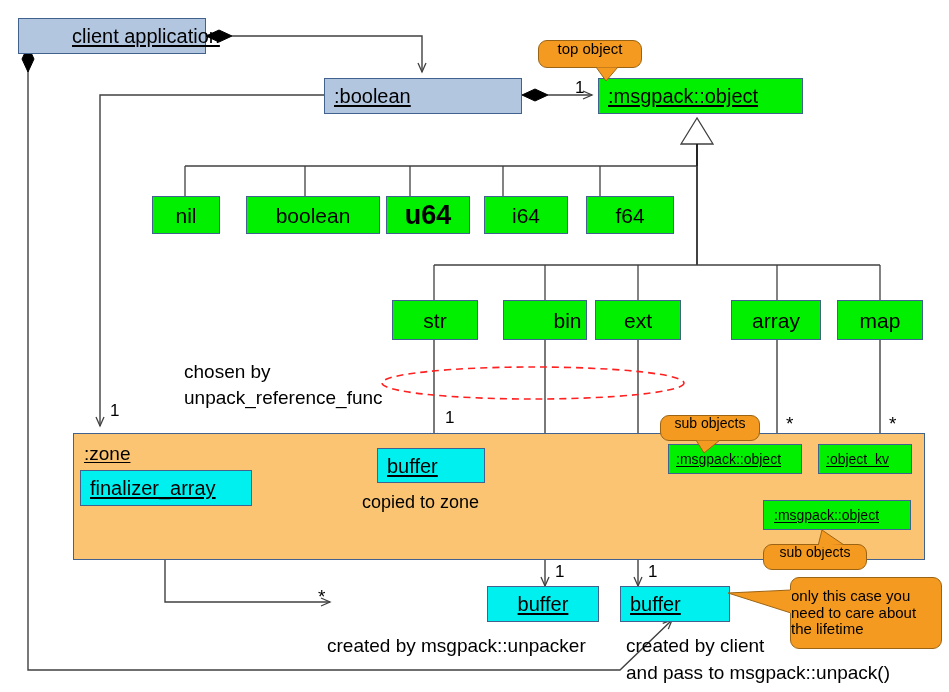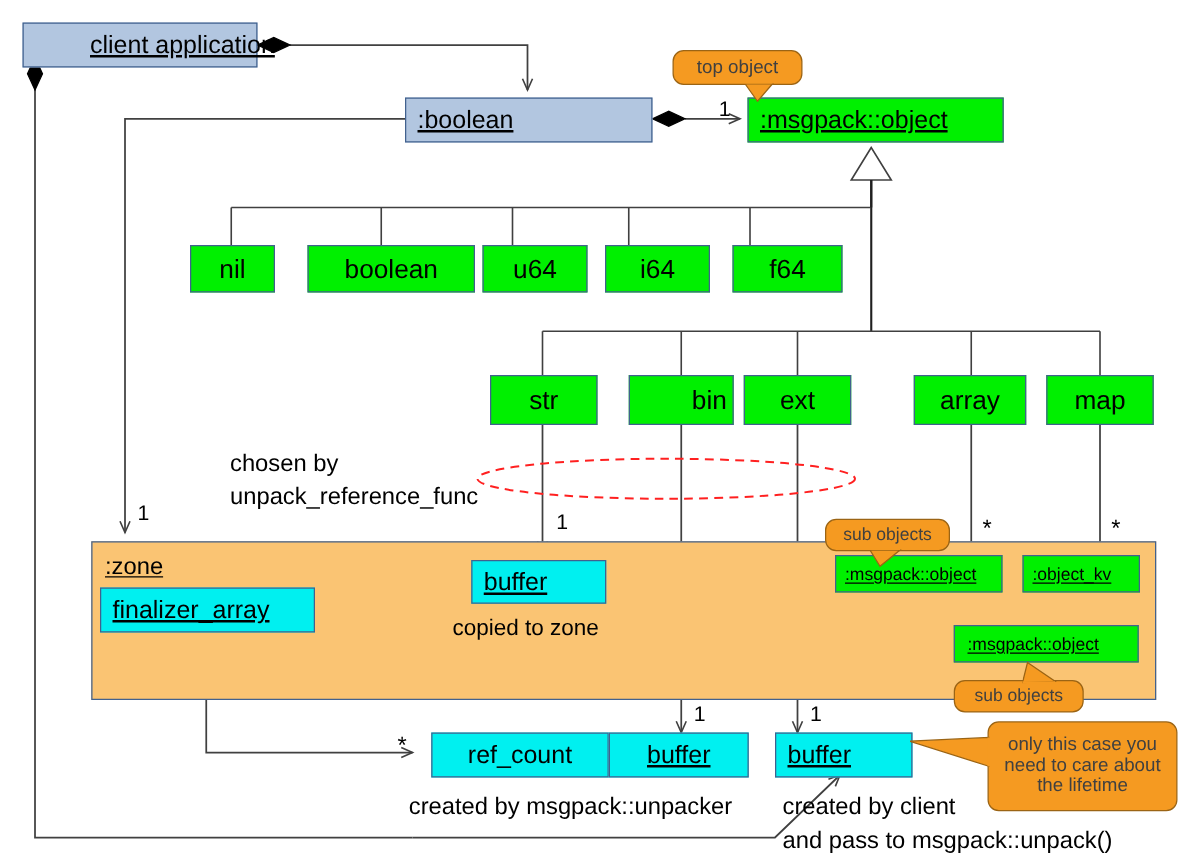--- a/index.html
+++ b/index.html
@@ -48,23 +48,23 @@
   .pad-l { padding-left: 9px; }
   .ctr { justify-content: center; }
 
   
   .callout {
     position: absolute;
     box-sizing: border-box;
     background: #f59a21;
     border: 1px solid #9b6414;
     border-radius: 9px;
-    color: #404040;
+    color: #000000;
     display: flex;
-    align-items: center;
+    align-items: flex-start;
     justify-content: center;
     text-align: center;
     line-height: 1.12;
   }
   .statictext {
     position: absolute;
     color: #000000;
     white-space: nowrap;
     line-height: 1.2;
   }
@@ -153,21 +153,21 @@
     <span class="lbl uline pad-l" style="font-size:20px;">:msgpack::object</span>
   </div>
 
   <div class="node green ctr" style="left:152px; top:196px; width:68px; height:38px;">
     <span class="lbl" style="font-size:21px;">nil</span>
   </div>
   <div class="node green ctr" style="left:246px; top:196px; width:134px; height:38px;">
     <span class="lbl" style="font-size:21px;">boolean</span>
   </div>
   <div class="node green ctr" style="left:386px; top:196px; width:84px; height:38px;">
-    <span class="lbl" style="font-size:21px;">u64</span>
+    <span class="lbl" style="font-size:27px;font-weight:bold;">u64</span>
   </div>
   <div class="node green ctr" style="left:484px; top:196px; width:84px; height:38px;">
     <span class="lbl" style="font-size:21px;">i64</span>
   </div>
   <div class="node green ctr" style="left:586px; top:196px; width:88px; height:38px;">
     <span class="lbl" style="font-size:21px;">f64</span>
   </div>
 
   <div class="node green ctr" style="left:392px; top:300px; width:86px; height:40px;">
     <span class="lbl" style="font-size:21px;">str</span>
@@ -204,23 +204,20 @@
   </div>
 
   <div class="node green" style="left:818px; top:444px; width:94px; height:30px;">
     <span class="lbl uline" style="font-size:14px; padding-left:7px;">:object_kv</span>
   </div>
 
   <div class="node green" style="left:763px; top:500px; width:148px; height:30px;">
     <span class="lbl uline" style="font-size:14px; padding-left:10px;">:msgpack::object</span>
   </div>
 
-  <div class="node cyan ctr" style="left:345px; top:586px; width:142px; height:36px;">
-    <span class="lbl" style="font-size:20px;">ref_count</span>
-  </div>
   <div class="node cyan ctr" style="left:487px; top:586px; width:112px; height:36px;">
     <span class="lbl uline" style="font-size:20px;">buffer</span>
   </div>
   <div class="node cyan" style="left:620px; top:586px; width:110px; height:36px;">
     <span class="lbl uline pad-l" style="font-size:20px;">buffer</span>
   </div>
 
   <div class="callout" style="left:538px; top:40px; width:104px; height:28px; font-size:15px;">
     <span>top object</span>
   </div>

